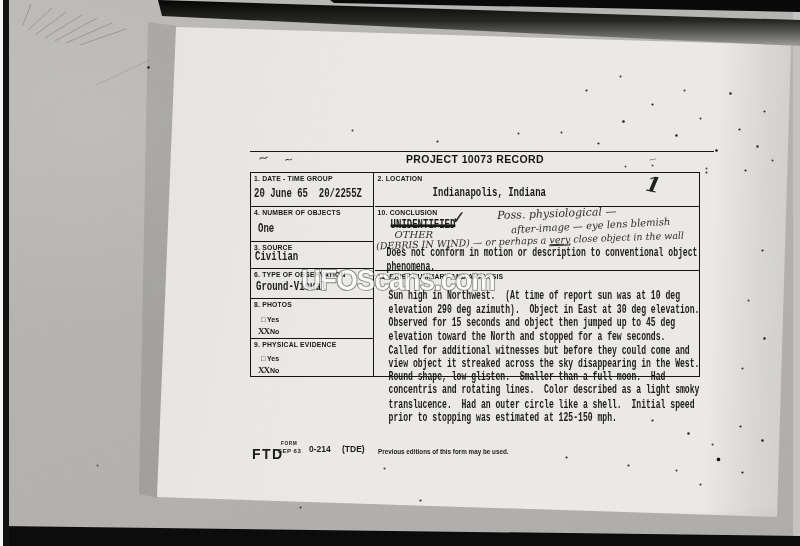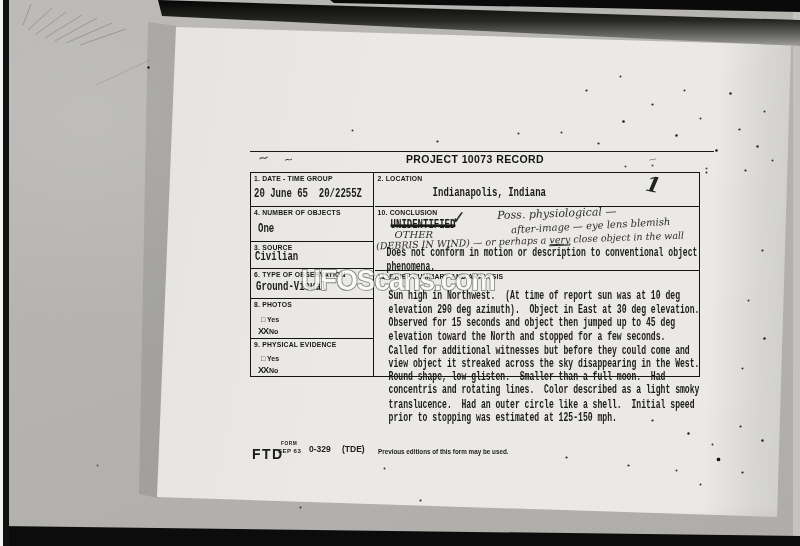--- a/index.html
+++ b/index.html
@@ -48,21 +48,21 @@
   .flabel{position:absolute;top:2px;left:3px;font-weight:bold;font-size:6.8px;
       letter-spacing:0.2px;color:#161616;white-space:nowrap;}
   .tv{position:absolute;font-family:"Liberation Mono","DejaVu Sans Mono",monospace;
       font-weight:bold;font-size:9px;color:#1b1b1b;white-space:pre;
       transform:scaleY(1.35);transform-origin:left top;}
   .tvb{transform-origin:left bottom;}
   .tp{position:absolute;font-family:"Liberation Mono","DejaVu Sans Mono",monospace;
       font-weight:bold;font-size:8.1px;line-height:9.2px;color:#1c1c1c;white-space:pre;
       transform:scaleY(1.47);transform-origin:left top;}
   .yn{position:absolute;font-weight:bold;font-size:7px;color:#1b1b1b;white-space:nowrap;}
-  .xmark{font-family:Liberation Sans, sans-serif;font-size:9px;font-weight:bold;letter-spacing:-1px;margin-right:1px;}
+  .xmark{font-family:Liberation Serif, serif;font-size:9px;font-weight:bold;letter-spacing:-1px;margin-right:1px;}
   .hw{position:absolute;font-family:"DejaVu Serif",serif;font-style:italic;
       color:#2e2e2e;white-space:nowrap;}
   .struck{text-decoration:line-through;text-decoration-thickness:1.5px;}
   .uvery{text-decoration:underline;border-bottom:1px solid #2e2e2e;}
   .loc-tick{position:absolute;right:38px;top:-1px;font-family:"DejaVu Serif",serif;
       font-style:italic;font-weight:bold;font-size:21px;color:#222;transform:rotate(12deg);}
   .squig{position:absolute;font-size:13px;color:#3a3a3a;font-family:"DejaVu Sans",sans-serif;}
   
   .footer{position:absolute;left:250px;top:440px;width:460px;height:22px;color:#1c1c1c;}
   .f-org{position:absolute;left:2px;top:6px;font-weight:bold;font-size:14px;letter-spacing:1.5px;}
@@ -188,21 +188,21 @@
         </div>
       </div>
 
     </div>
   </div>
 
   <div class="footer">
     <span class="f-org">FTD</span>
     <span class="f-word">FORM</span>
     <span class="f-date">SEP 63</span>
-    <span class="f-num">0-329</span>
+    <span class="f-num">0-214</span>
     <span class="f-suf">(TDE)</span>
     <span class="f-note">Previous editions of this form may be used.</span>
   </div>
 
   <svg class="wm" width="206" height="40">
     <text x="3" y="29" textLength="194" lengthAdjust="spacingAndGlyphs" font-family="Liberation Sans, sans-serif" font-size="30" font-weight="bold" letter-spacing="-1" fill="#ffffff" fill-opacity="0.95" stroke="#4a4a48" stroke-opacity="0.85" stroke-width="1.7" paint-order="stroke">UFOScans.com</text>
   </svg>
 
 </div>
 

